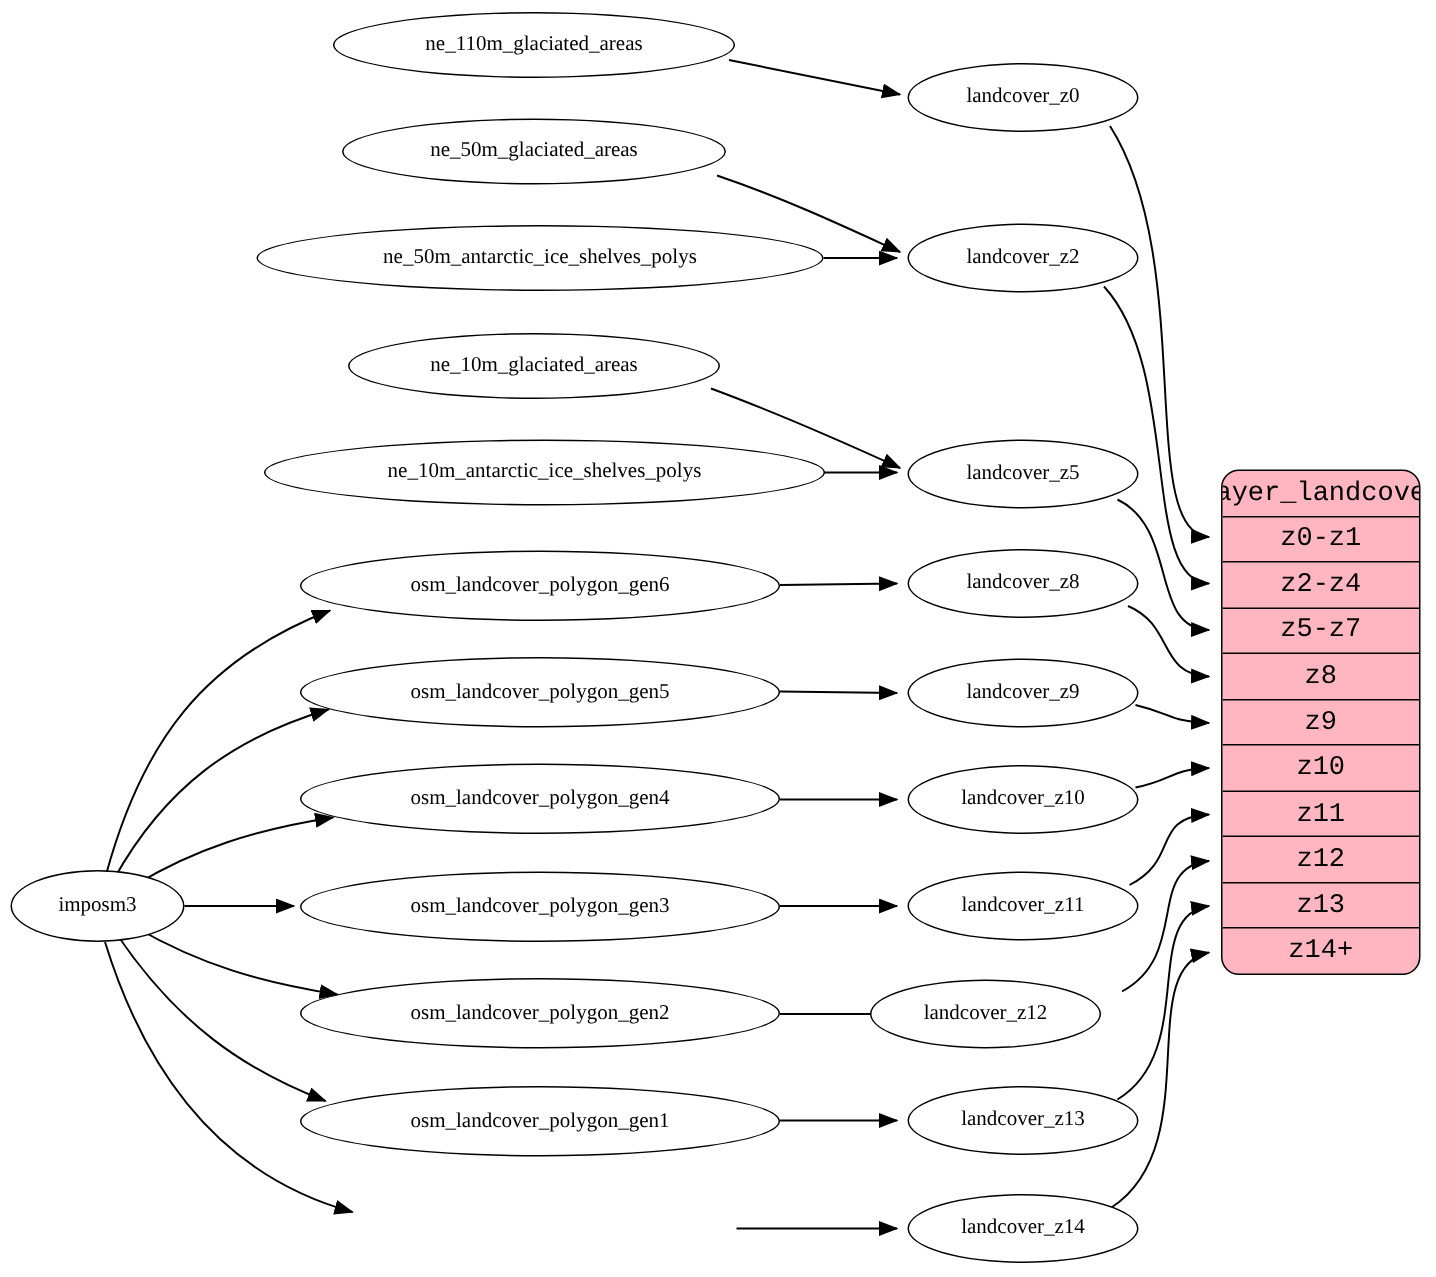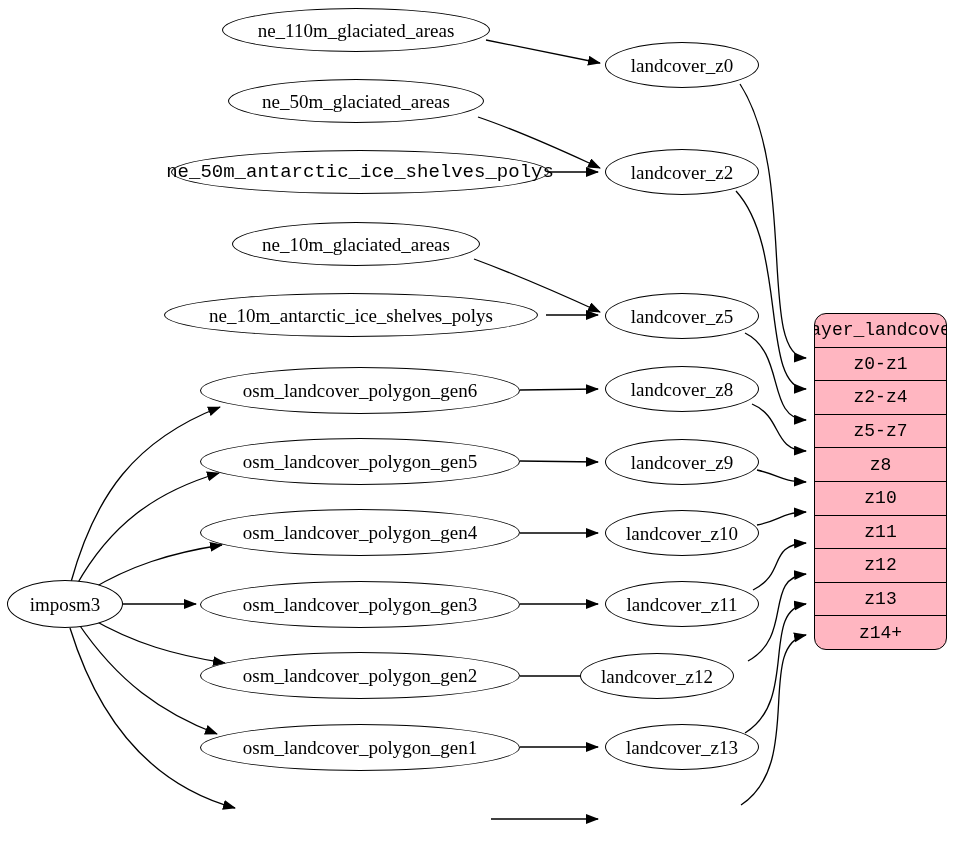--- a/index.html
+++ b/index.html
@@ -6,21 +6,21 @@
   .canvas{
     position:relative;width:957px;height:851px;background:#ffffff;
     font-family:"Liberation Serif","DejaVu Serif",serif;color:#000;
     overflow:hidden;
   }
   svg.edges{position:absolute;left:0;top:0;width:957px;height:851px;}
   .edge{fill:none;stroke:#000;stroke-width:1.3px;}
   .node{
     position:absolute;background:#fff;border:1.5px solid #000;border-radius:50%;
     display:flex;align-items:center;justify-content:center;
-    font-size:19px;line-height:1;white-space:nowrap;box-sizing:border-box;
+    font-size:14px;line-height:1;white-space:nowrap;box-sizing:border-box;
   }
   .rtable{
     position:absolute;left:814px;top:313px;width:133px;height:337px;
     background:#ffb6c1;border:1.6px solid #000;border-radius:12px;
     display:flex;flex-direction:column;box-sizing:border-box;overflow:hidden;
   }
   .rtable .cell{
     flex:1;display:flex;align-items:center;justify-content:center;
     font-size:18px;line-height:1;white-space:nowrap;font-family:Liberation Mono, monospace;
   }
@@ -68,46 +68,48 @@
     <path class="edge" d="M753,590 C787,573 767,545 806,543" marker-end="url(#arrow)"></path>
     <path class="edge" d="M748,661 C794,636 763,578 806,574" marker-end="url(#arrow)"></path>
     <path class="edge" d="M745,733 C799,700 760,610 806,604" marker-end="url(#arrow)"></path>
     <path class="edge" d="M741,805 C805,763 755,645 806,635" marker-end="url(#arrow)"></path>
   </svg>
 
   <div class="node" style="left:7px;top:580px;width:116px;height:48px;">imposm3</div>
 
   <div class="node" style="left:222px;top:8px;width:268px;height:44px;">ne_110m_glaciated_areas</div>
   <div class="node" style="left:228px;top:79px;width:256px;height:44px;">ne_50m_glaciated_areas</div>
-  <div class="node" style="left:171px;top:150px;width:378px;height:44px;font-family:Liberation Mono, monospace;">ne_50m_antarctic_ice_shelves_polys</div>
+  <div class="node" style="left:171px;top:150px;width:378px;height:44px;">ne_50m_antarctic_ice_shelves_polys</div>
   <div class="node" style="left:232px;top:222px;width:248px;height:44px;">ne_10m_glaciated_areas</div>
-  <div class="node" style="left:164px;top:293px;width:374px;height:44px;">ne_10m_antarctic_ice_shelves_polys</div>
+  <div class="node" style="left:176px;top:293px;width:374px;height:44px;">ne_10m_antarctic_ice_shelves_polys</div>
   <div class="node" style="left:200px;top:367px;width:320px;height:47px;font-family:Liberation Serif, serif;">osm_landcover_polygon_gen6</div>
   <div class="node" style="left:200px;top:438px;width:320px;height:47px;">osm_landcover_polygon_gen5</div>
   <div class="node" style="left:200px;top:509px;width:320px;height:47px;">osm_landcover_polygon_gen4</div>
   <div class="node" style="left:200px;top:581px;width:320px;height:47px;">osm_landcover_polygon_gen3</div>
   <div class="node" style="left:200px;top:652px;width:320px;height:47px;">osm_landcover_polygon_gen2</div>
   <div class="node" style="left:200px;top:724px;width:320px;height:47px;">osm_landcover_polygon_gen1</div>
 
   <div class="node" style="left:605px;top:42px;width:154px;height:46px;">landcover_z0</div>
   <div class="node" style="left:605px;top:149px;width:154px;height:46px;">landcover_z2</div>
   <div class="node" style="left:605px;top:293px;width:154px;height:46px;">landcover_z5</div>
   <div class="node" style="left:605px;top:366px;width:154px;height:46px;">landcover_z8</div>
   <div class="node" style="left:605px;top:439px;width:154px;height:46px;">landcover_z9</div>
   <div class="node" style="left:605px;top:510px;width:154px;height:46px;">landcover_z10</div>
   <div class="node" style="left:605px;top:581px;width:154px;height:46px;">landcover_z11</div>
   <div class="node" style="left:580px;top:653px;width:154px;height:46px;">landcover_z12</div>
   <div class="node" style="left:605px;top:724px;width:154px;height:46px;">landcover_z13</div>
+  <div class="node" style="left:605px;top:796px;width:154px;height:46px;">landcover_z14</div>
 
   <div class="rtable">
     <div class="cell">layer_landcover</div>
     <div class="cell">z0-z1</div>
     <div class="cell">z2-z4</div>
     <div class="cell">z5-z7</div>
     <div class="cell">z8</div>
+    <div class="cell">z9</div>
     <div class="cell">z10</div>
     <div class="cell">z11</div>
     <div class="cell">z12</div>
     <div class="cell">z13</div>
     <div class="cell">z14+</div>
   </div>
 
 </div>
 
 </body></html>

